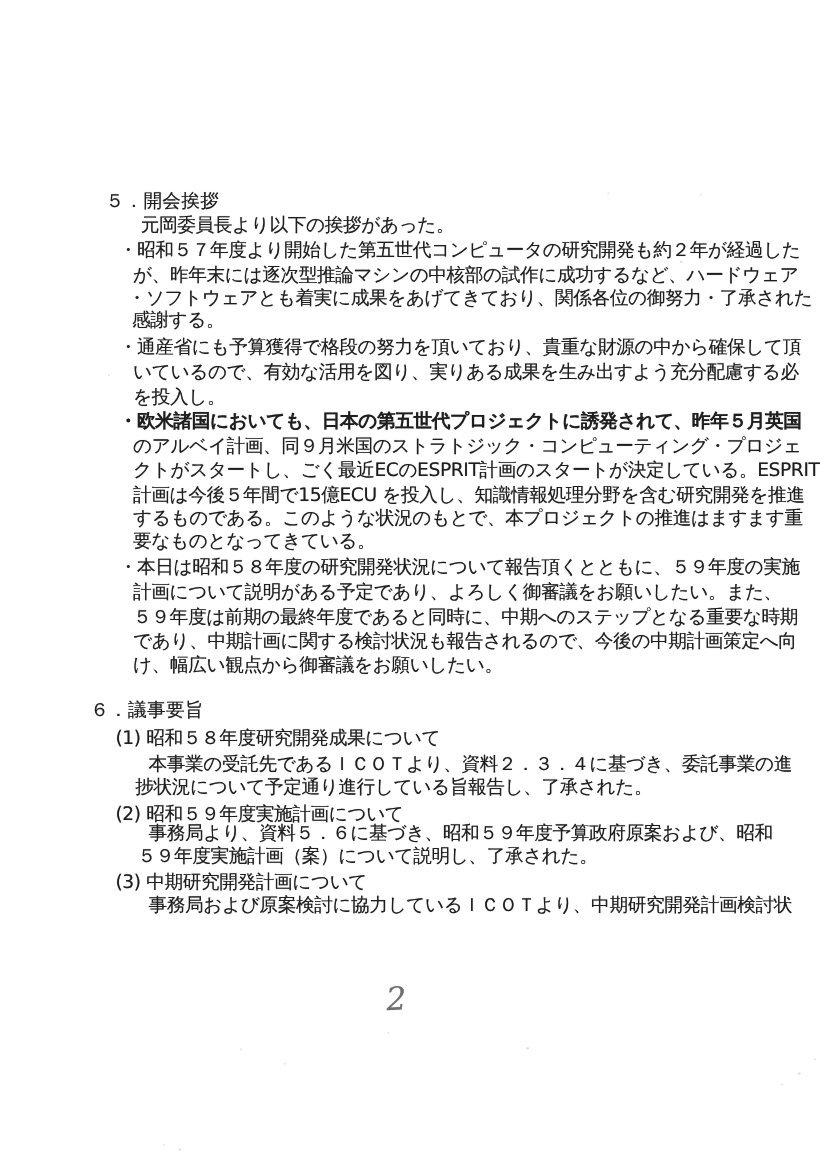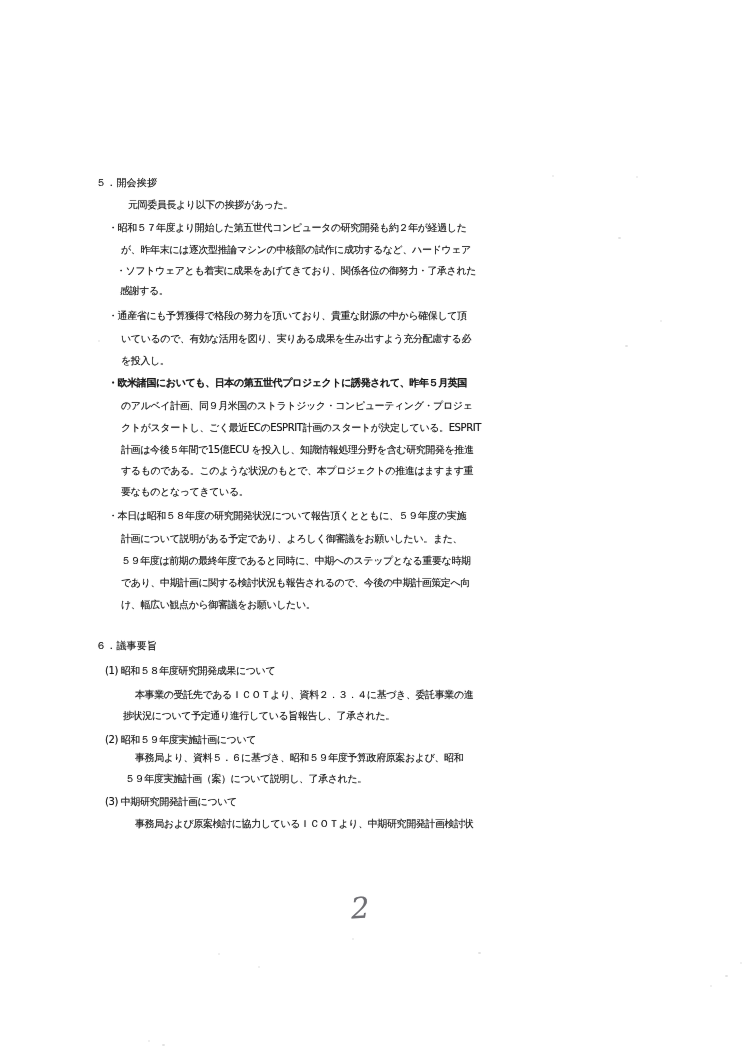--- a/index.html
+++ b/index.html
@@ -10,21 +10,21 @@
   .page {
     position: relative;
     width: 750px;
     height: 1054px;
     background: #ffffff;
     overflow: hidden;
     font-family: "DejaVu Sans", sans-serif;
   }
   .line {
     position: absolute;
-    font-size: 10px;
+    font-size: 17px;
     line-height: 18px;
     letter-spacing: -0.4px;
     color: #1e1e1e;
     white-space: pre;
     text-shadow: 0 0 0.7px rgba(25,25,25,0.55);
   }
   .heading {
     letter-spacing: 0.2px;
   }
   .pagenum {
@@ -70,21 +70,21 @@
   <div class="line" style="top:441px; left:121px;">計画は今後５年間で15億ECU を投入し、知識情報処理分野を含む研究開発を推進</div>
   <div class="line" style="top:462px; left:121px;">するものである。このような状況のもとで、本プロジェクトの推進はますます重</div>
   <div class="line" style="top:483px; left:121px;">要なものとなってきている。</div>
 
   <div class="line" style="top:507px; left:108px;">・本日は昭和５８年度の研究開発状況について報告頂くとともに、５９年度の実施</div>
   <div class="line" style="top:530px; left:121px;">計画について説明がある予定であり、よろしく御審議をお願いしたい。また、</div>
   <div class="line" style="top:552px; left:121px;">５９年度は前期の最終年度であると同時に、中期へのステップとなる重要な時期</div>
   <div class="line" style="top:574px; left:121px;">であり、中期計画に関する検討状況も報告されるので、今後の中期計画策定へ向</div>
   <div class="line" style="top:596px; left:121px;">け、幅広い観点から御審議をお願いしたい。</div>
 
-  <div class="line heading" style="top:637px; left:96px;">６．議事要旨</div>
+  <div class="line heading" style="top:637px; left:82px;">６．議事要旨</div>
 
   <div class="line" style="top:662px; left:105px;">(1) 昭和５８年度研究開発成果について</div>
   <div class="line" style="top:686px; left:135px;">本事業の受託先であるＩＣＯＴより、資料２．３．４に基づき、委託事業の進</div>
   <div class="line" style="top:707px; left:123px;">捗状況について予定通り進行している旨報告し、了承された。</div>
 
   <div class="line" style="top:731px; left:105px;">(2) 昭和５９年度実施計画について</div>
   <div class="line" style="top:749px; left:135px;">事務局より、資料５．６に基づき、昭和５９年度予算政府原案および、昭和</div>
   <div class="line" style="top:770px; left:125px;">５９年度実施計画（案）について説明し、了承された。</div>
 
   <div class="line" style="top:793px; left:105px;">(3) 中期研究開発計画について</div>

